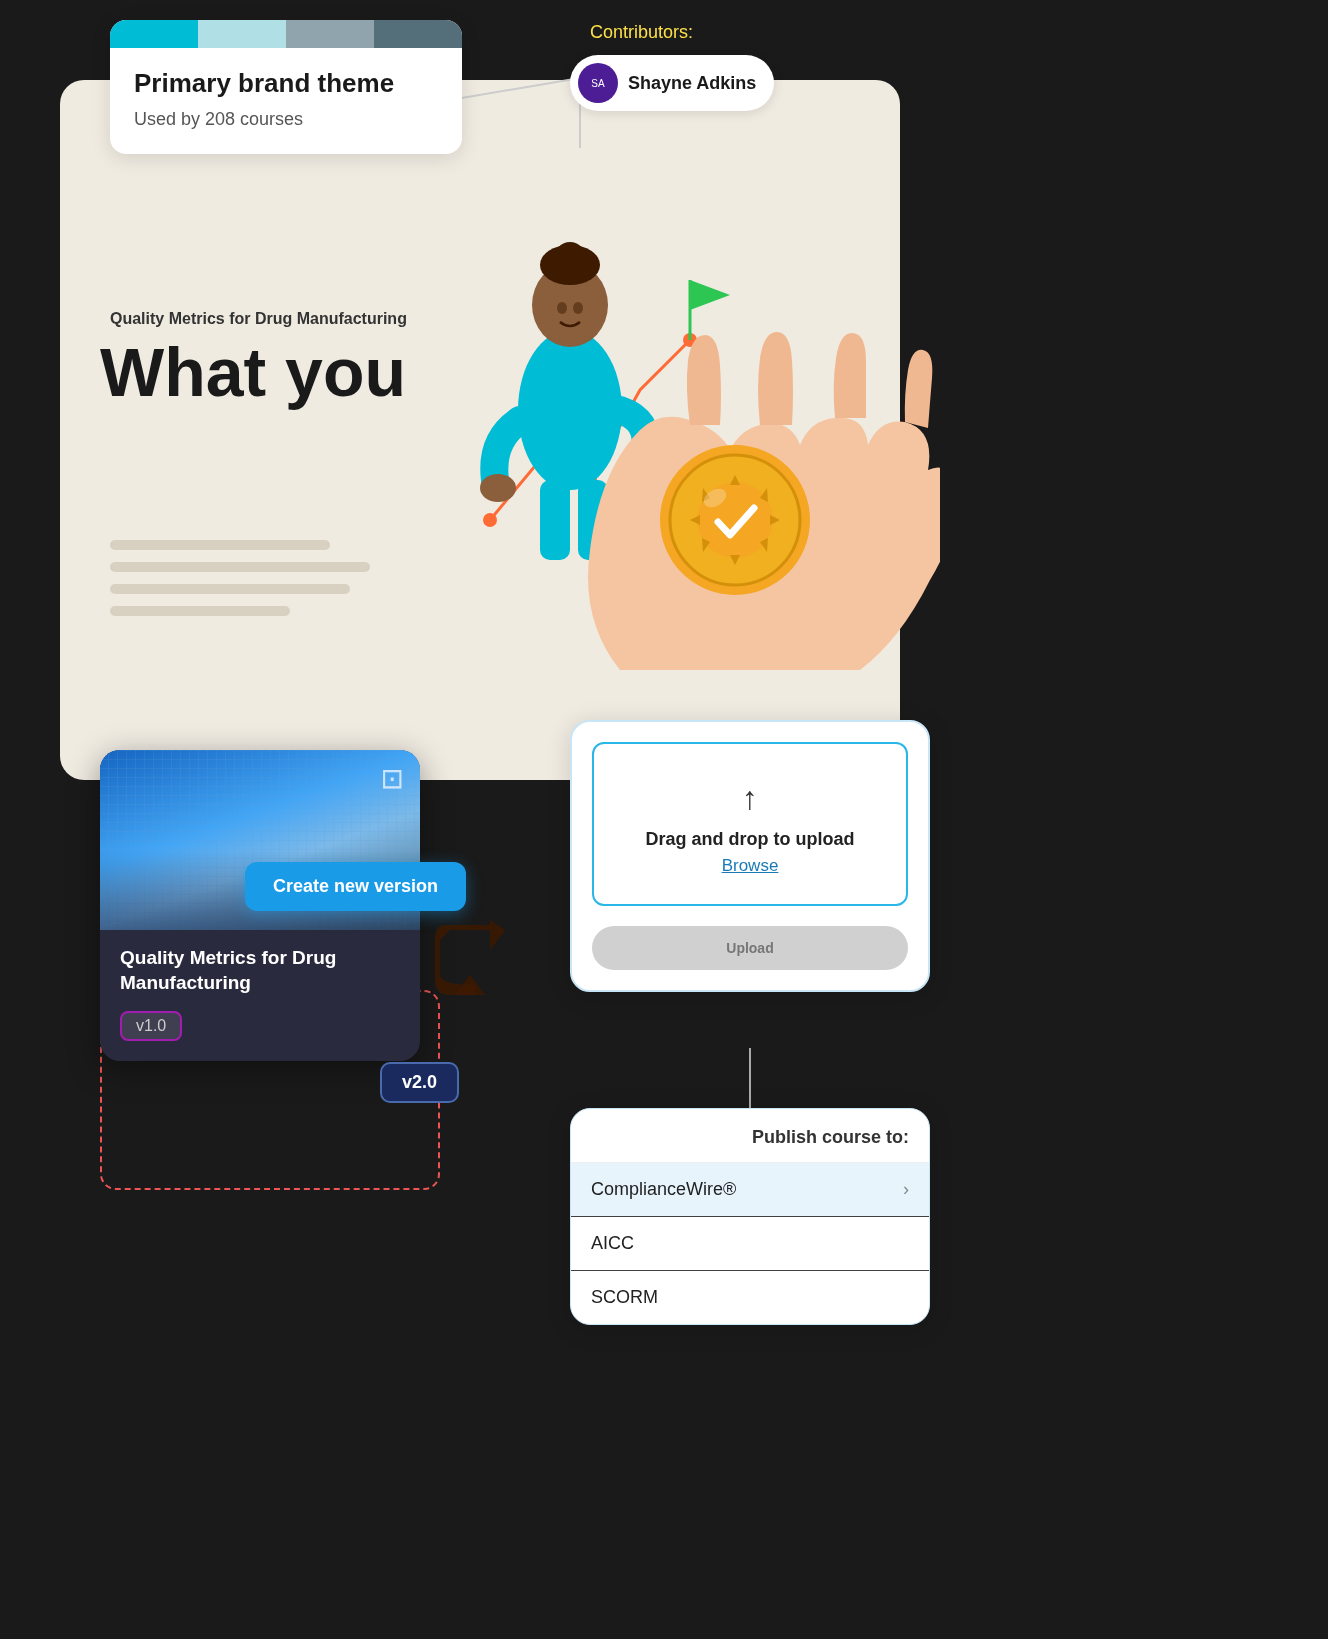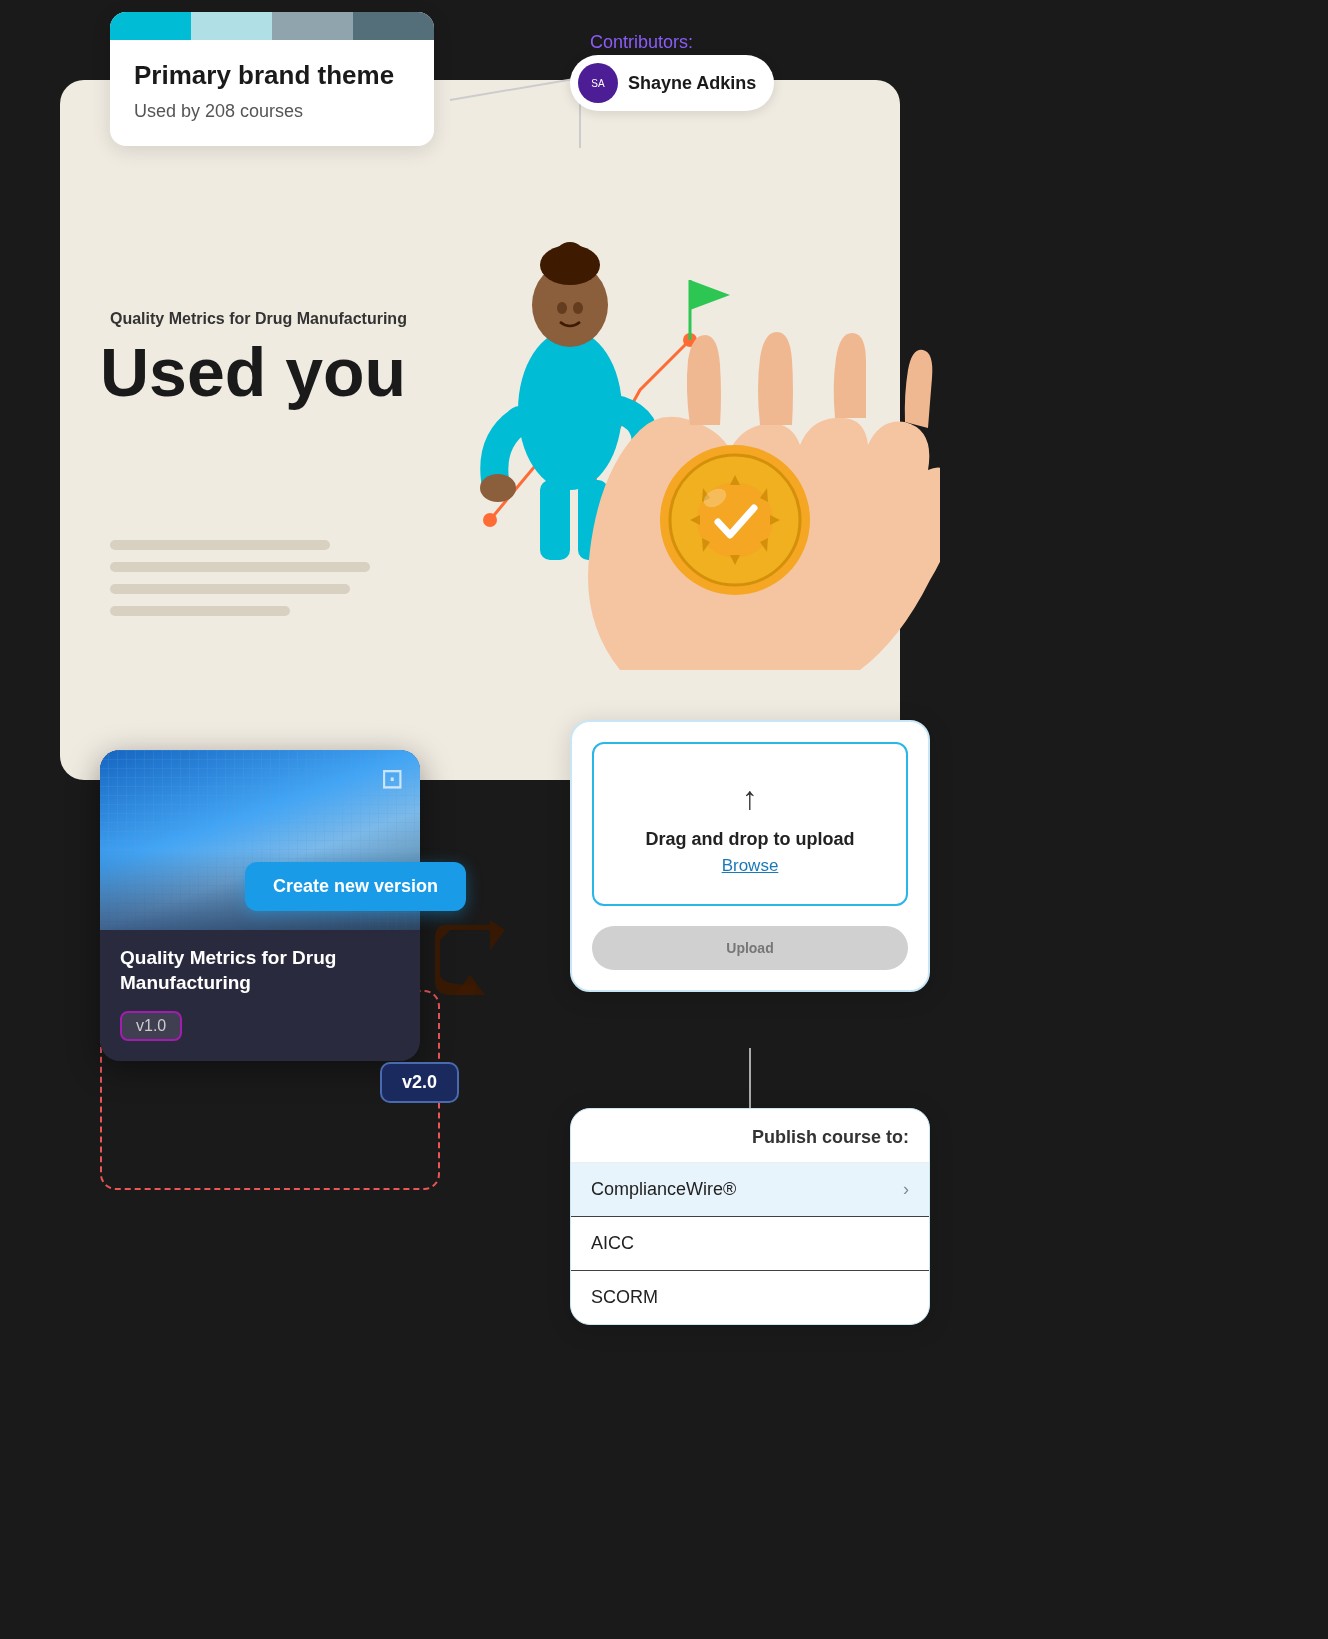--- a/index.html
+++ b/index.html
@@ -26,23 +26,23 @@
       left: 60px;
       width: 840px;
       height: 700px;
       background: #f0ebe1;
       border-radius: 24px;
     }
 
     
     .brand-card {
       position: absolute;
-      top: 12px;
+      top: 20px;
       left: 110px;
-      width: 324px;
+      width: 352px;
       background: white;
       border-radius: 16px;
       box-shadow: 0 4px 20px rgba(0,0,0,0.12);
       overflow: hidden;
       z-index: 10;
     }
     .brand-card-colors {
       display: flex;
       height: 28px;
     }
@@ -61,24 +61,24 @@
       margin-bottom: 10px;
     }
     .brand-card-subtitle {
       font-size: 18px;
       color: #555;
     }
 
     
     .contributors-label {
       position: absolute;
-      top: 32px;
+      top: 22px;
       left: 590px;
       font-size: 18px;
-      color: #8b5cf6;
+      color: #fde047;
       z-index: 10;
     }
 
     .contributor-pill {
       position: absolute;
       display: flex;
       align-items: center;
       gap: 10px;
       background: white;
       border-radius: 50px;
@@ -384,21 +384,21 @@
 
   <div class="contributor-pill contributor-shayne">
     <div class="contributor-avatar">SA</div>
     <span class="contributor-name">Shayne Adkins</span>
   </div>
 
 
   <div class="course-label">Quality Metrics for Drug Manufacturing</div>
 
   <div class="course-title-big">
-    <div>Used you</div>
+    <div>What you</div>
   </div>
 
   <div class="course-lines">
     <div class="course-line" style="width:220px;"></div>
     <div class="course-line" style="width:260px;"></div>
     <div class="course-line" style="width:240px;"></div>
     <div class="course-line" style="width:180px;"></div>
   </div>
 
   <svg style="position:absolute; top:150px; left:440px; z-index:7; width:280px; height:500px;">

